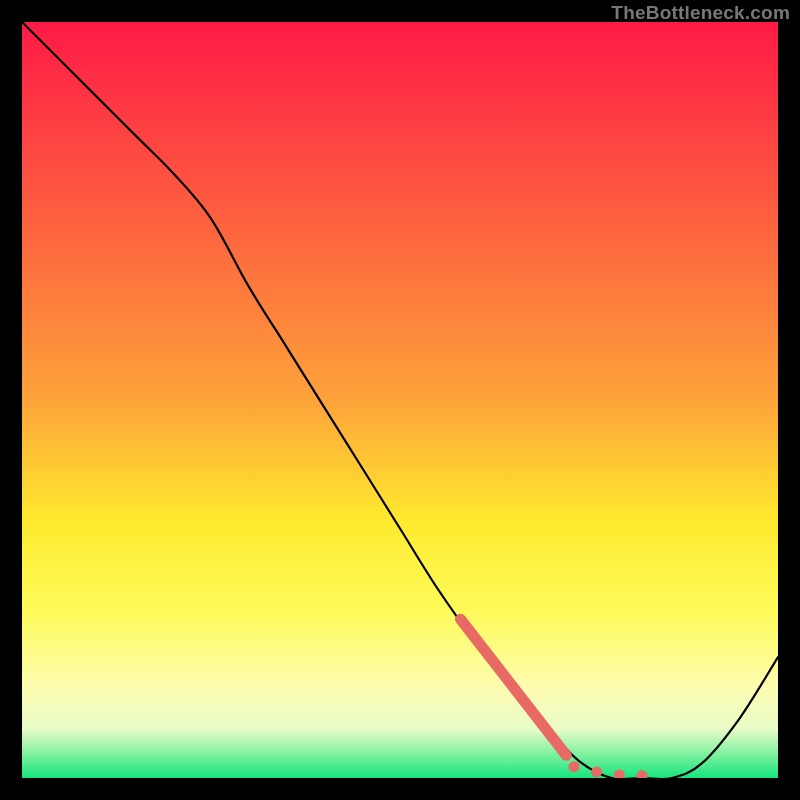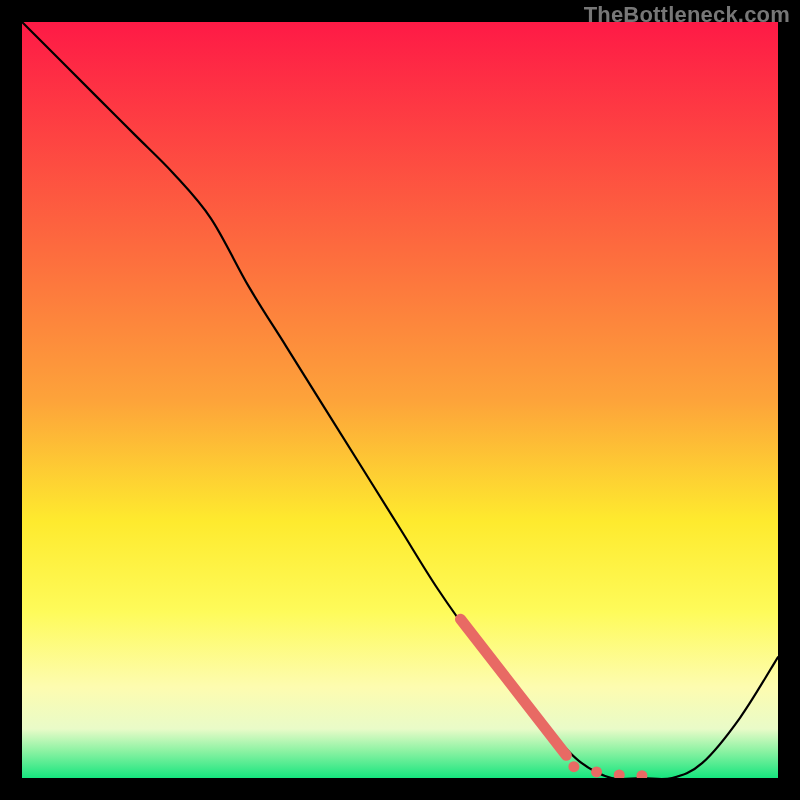--- a/index.html
+++ b/index.html
@@ -27,21 +27,21 @@
     overflow: hidden;
   }
   .plot svg {
     display: block;
   }
   .watermark {
     position: absolute;
     top: 2px;
     right: 10px;
     font-family: Arial, Helvetica, sans-serif;
-    font-size: 22px;
+    font-size: 19px;
     font-weight: 600;
     color: #777;
     letter-spacing: 0.2px;
   }
 </style>
 </head>
 <body>
 
 <div class="frame">
   <div class="plot">

